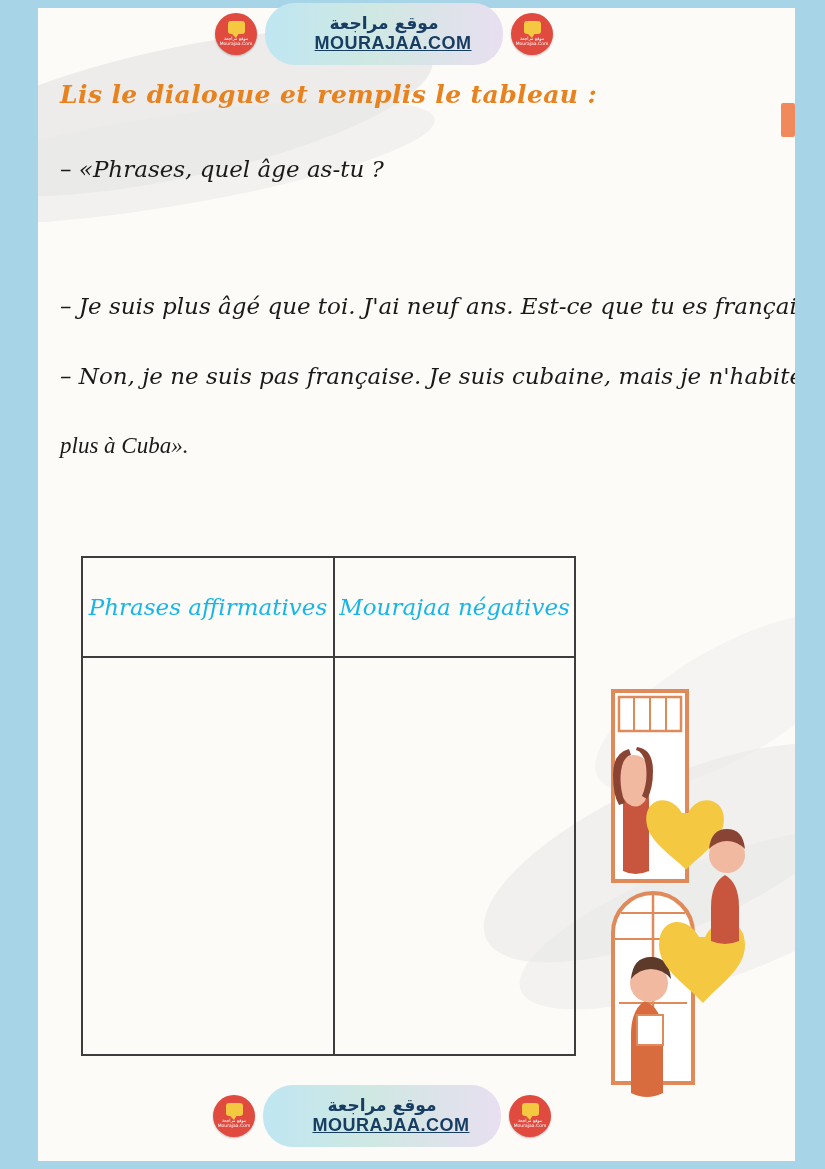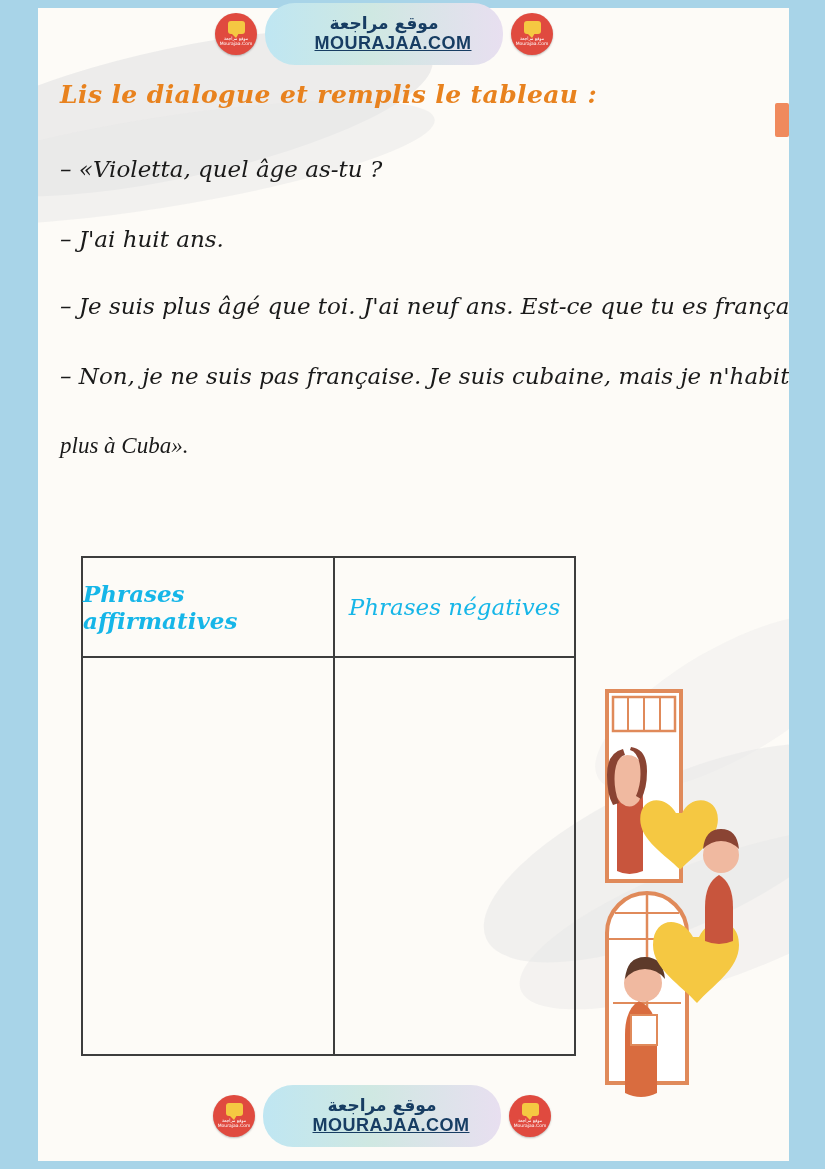--- a/index.html
+++ b/index.html
@@ -46,20 +46,21 @@
 
   
   #sheet {
     position: absolute;
     left: 20px;
     top: 0;
     width: 751px;
     height: 100%;
     background: #fdfbf7;
     overflow: hidden;
+    padding-left: 6px;
   }
 
   
   .swoosh {
     position: absolute;
     background: #e7e7e7;
     border-radius: 50%;
     opacity: .75;
   }
   .swoosh.s1 { left: -120px; top: 40px;  width: 520px; height: 130px; transform: rotate(-12deg); }
@@ -205,21 +206,21 @@
   .t-body {
     display: flex;
     height: 398px;
   }
   .t-col {
     flex: 1 1 50%;
     display: flex;
     align-items: center;
     justify-content: center;
   }
-  .t-col.first { border-right: 2px solid #3d3d3d; flex: 0 0 250px; font-weight: bold; }
+  .t-col.first { border-right: 2px solid #3d3d3d; flex: 0 0 250px; }
   .t-head .t-col span {
     font-family: "DejaVu Serif", serif;
     font-style: italic;
     font-size: 23px;
     color: #16b6e8;
   }
 
   
   #illustration {
     position: absolute;
@@ -243,33 +244,32 @@
     <div class="swoosh s1"></div>
     <div class="swoosh s2"></div>
     <div class="swoosh s5"></div>
     <div class="swoosh s3"></div>
     <div class="swoosh s4"></div>
 
     <div class="orange-tick"></div>
 
     <div id="title">Lis le dialogue et remplis le tableau :</div>
 
-    <div class="dialogue-line l0">– «Violetta, quel âge as-tu ?</div>
-    <div class="dialogue-line l1">– J'ai huit ans.</div>
+    <div class="dialogue-line l0">– «Phrases, quel âge as-tu ?</div>
     <div class="dialogue-line l2">– Je suis plus âgé que toi. J'ai neuf ans. Est-ce que tu es française ?</div>
     <div class="dialogue-line l3">– Non, je ne suis pas française. Je suis cubaine, mais je n'habite</div>
     <div class="dialogue-line l4">plus à Cuba».</div>
 
     <div id="table">
       <div class="t-head">
         <div class="t-col first">
           <span>Phrases affirmatives</span>
         </div>
         <div class="t-col">
-          <span>Phrases négatives</span>
+          <span>Mourajaa négatives</span>
         </div>
       </div>
       <div class="t-body">
         <div class="t-col first"></div>
         <div class="t-col"></div>
       </div>
     </div>
 
     <div id="illustration">
       <svg width="190" height="420" viewBox="0 0 190 420" xmlns="http://www.w3.org/2000/svg">

